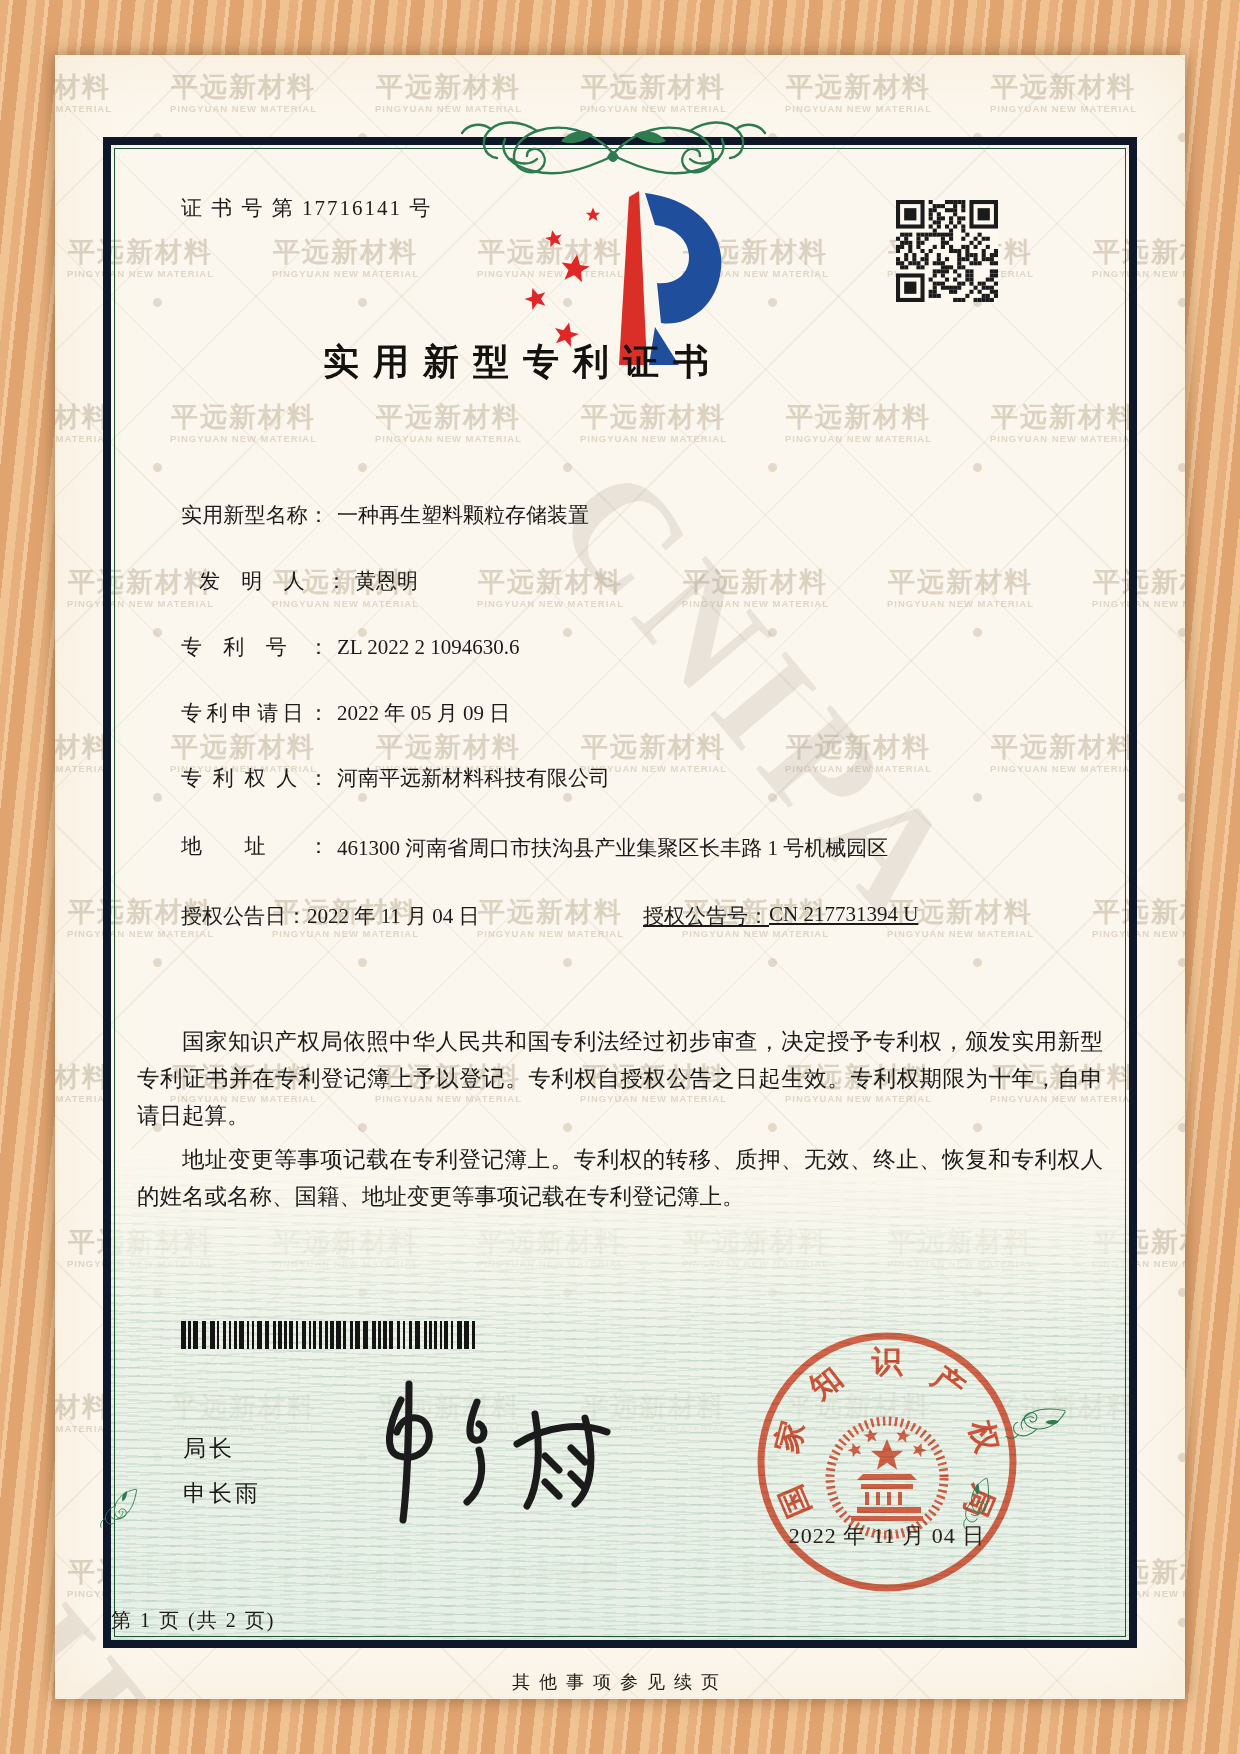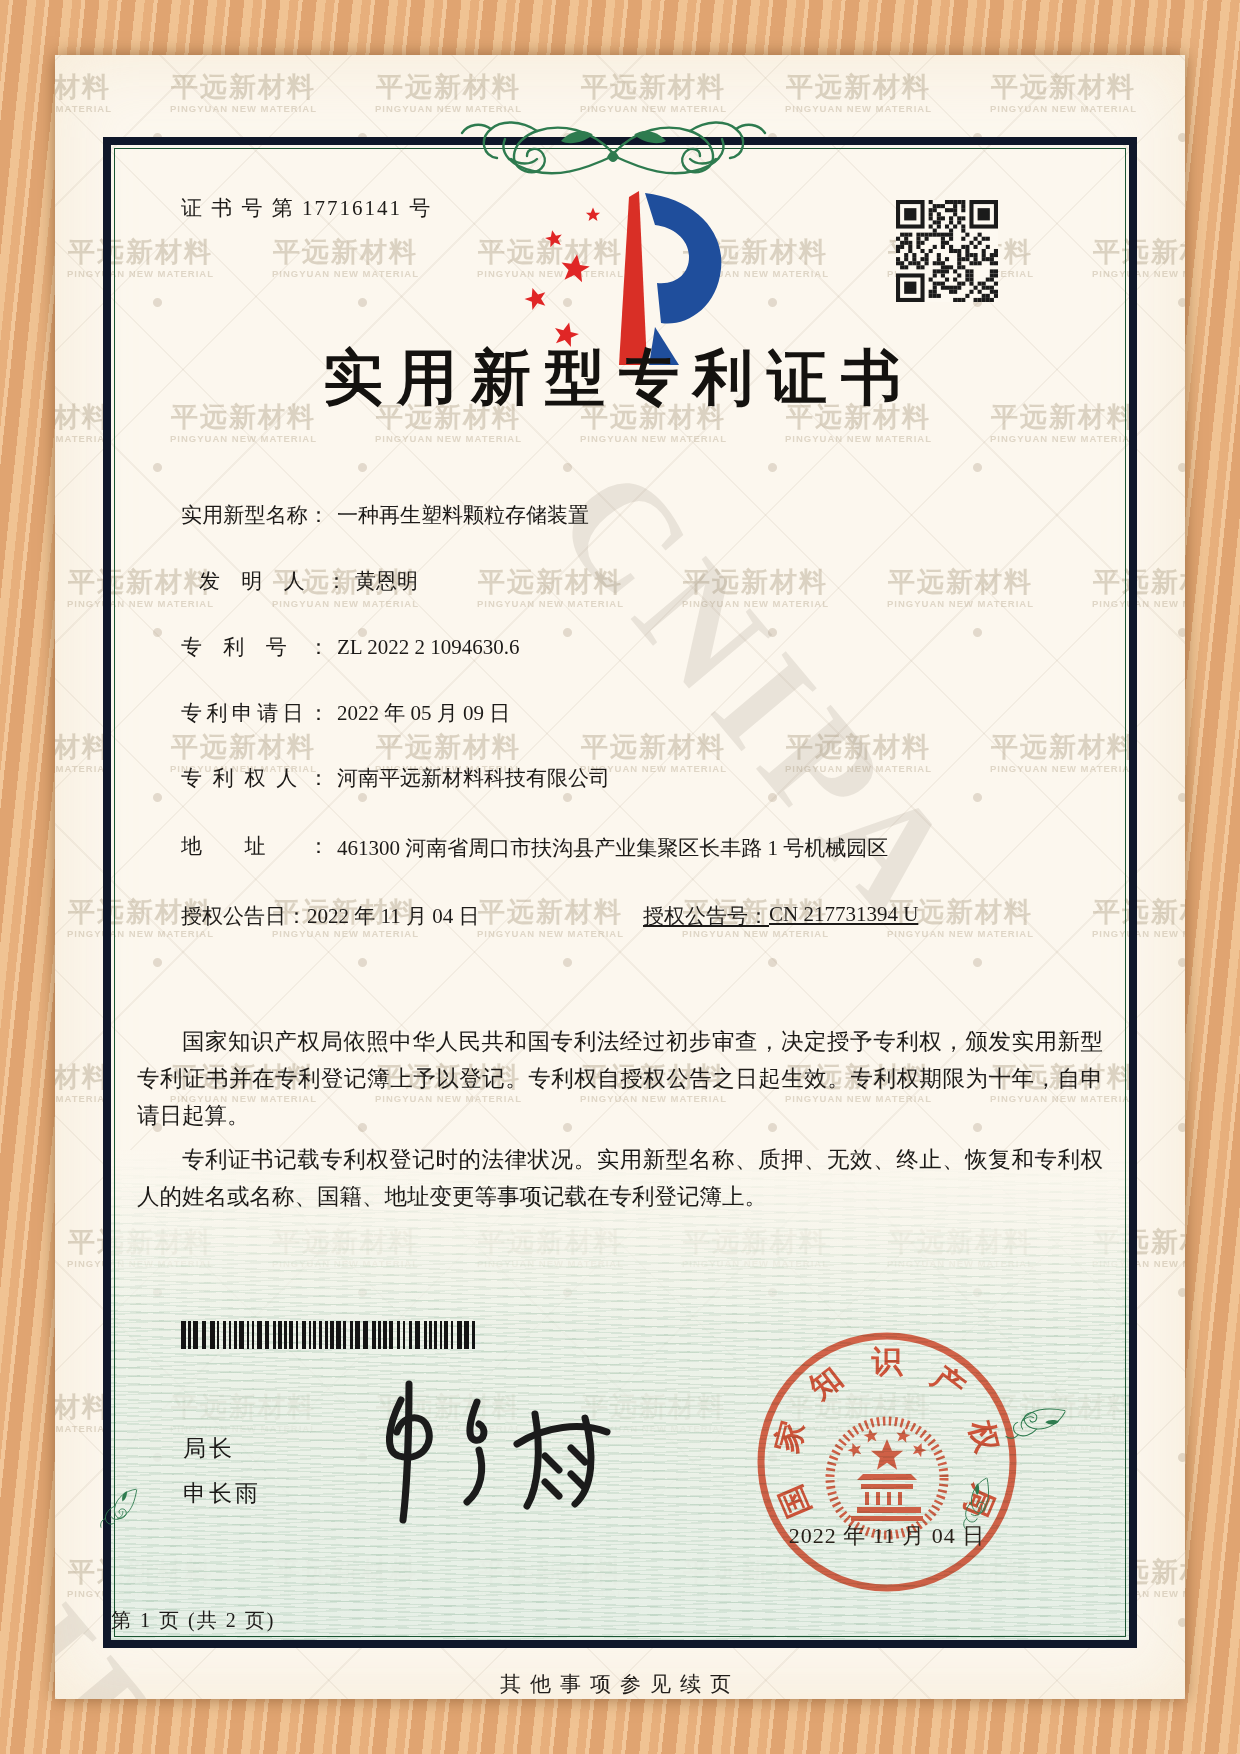--- a/index.html
+++ b/index.html
@@ -38,33 +38,33 @@
   .abs{position:absolute;z-index:10;}
   
   .wave{position:absolute;left:0;right:0;top:1005px;bottom:0;z-index:1;
     background:
       linear-gradient(180deg, #fcf7ee 0px, rgba(252,247,238,0) 180px),
       repeating-linear-gradient(2.5deg, rgba(122,168,138,.20) 0 1.5px, rgba(122,168,138,0) 1.5px 8px),
       repeating-linear-gradient(-2.5deg, rgba(122,168,138,.16) 0 1.5px, rgba(122,168,138,0) 1.5px 9px),
       linear-gradient(180deg, rgba(228,240,229,.45), #e6efe6);}
   
   .cert-no{left:70px;top:49px;font-size:21px;letter-spacing:2px;}
-  .title{left:212px;top:193px;font-size:60px;font-weight:bold;letter-spacing:14px;color:#14120f;white-space:nowrap;}
+  .title{left:212px;top:193px;font-size:36px;font-weight:bold;letter-spacing:14px;color:#14120f;white-space:nowrap;}
   .row{left:70px;display:flex;font-size:21px;line-height:30px;white-space:nowrap;}
   .row .lbl{display:block;flex:none;width:148px;text-align:justify;text-align-last:justify;}
   .row .val{margin-left:8px;}
   .row-addr .val{white-space:normal;width:556px;line-height:34px;}
   .grant-pair{display:flex;white-space:nowrap;font-size:21px;}
   .paras{left:26px;top:878px;width:966px;font-size:22.5px;line-height:37px;text-align:justify;}
   .paras p{margin:0 0 7px 0;text-indent:2em;}
   .signer{left:72px;font-size:23px;letter-spacing:3px;}
   .page-footer{left:0;width:100%;top:1462px;text-align:left;font-size:20px;letter-spacing:2px;}
   .seal-date{left:640px;top:1376px;width:272px;text-align:center;font-size:22px;letter-spacing:1px;z-index:12;color:#262019;}
   .contnote{position:absolute;left:0;width:100%;top:1615px;text-align:center;z-index:4;
-    font-size:21px;letter-spacing:9px;color:#201d1a;}
+    font-size:18px;letter-spacing:9px;color:#201d1a;}
   
   .seal-svg{left:640px;top:1181px;z-index:11;mix-blend-mode:multiply;opacity:.95;}
   .seal-char{font-size:31px;font-weight:bold;fill:#dd4f33;font-family:"Liberation Serif","DejaVu Serif",serif;}
   
   .barcode{left:70px;top:1176px;z-index:10;}
   
   .orn{z-index:12;pointer-events:none;}
 </style>
 </head>
 <body>
@@ -615,21 +615,21 @@
         <span>授权公告日：</span>
         <span>2022 年 11 月 04 日</span>
       </div>
       <div class="abs grant-pair" style="left:532px;top:757px;text-decoration:underline;">
         <span>授权公告号：</span>
         <span>CN 217731394 U</span>
       </div>
 
       <div class="abs paras">
         <p>国家知识产权局依照中华人民共和国专利法经过初步审查，决定授予专利权，颁发实用新型专利证书并在专利登记簿上予以登记。专利权自授权公告之日起生效。专利权期限为十年，自申请日起算。</p>
-        <p>专利证书记载专利权登记时的法律状况。实用新型名称、质押、无效、终止、恢复和专利权人的姓名或名称、国籍、地址变更等事项记载在专利登记簿上。</p>
+        <p>地址变更等事项记载在专利登记簿上。专利权的转移、质押、无效、终止、恢复和专利权人的姓名或名称、国籍、地址变更等事项记载在专利登记簿上。</p>
       </div>
 
       <svg class="abs barcode" width="298" height="28" viewBox="0 0 298 28">
         <g id="barcode-g" fill="#141414">
             <rect x="0" y="0" width="5" height="28"></rect>
             <rect x="7" y="0" width="3" height="28"></rect>
             <rect x="12" y="0" width="5" height="28"></rect>
             <rect x="21" y="0" width="4" height="28"></rect>
             <rect x="29" y="0" width="5" height="28"></rect>
             <rect x="36" y="0" width="2" height="28"></rect>

